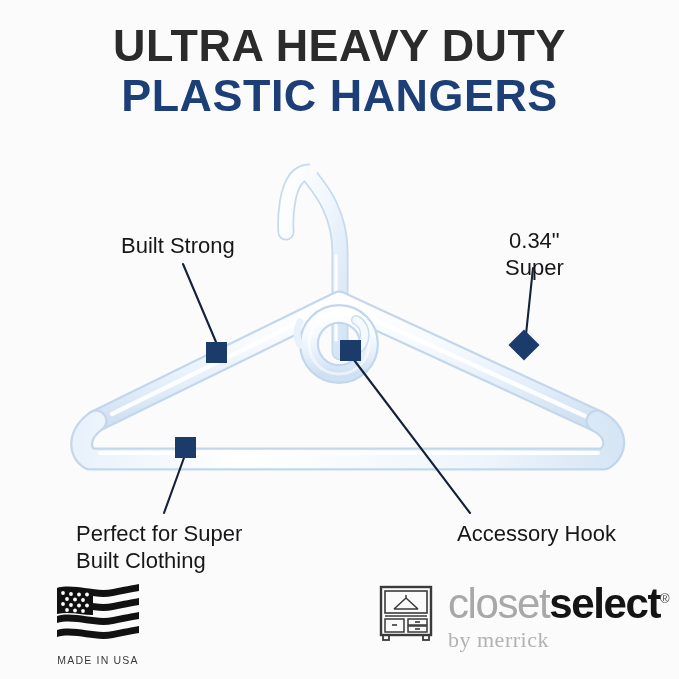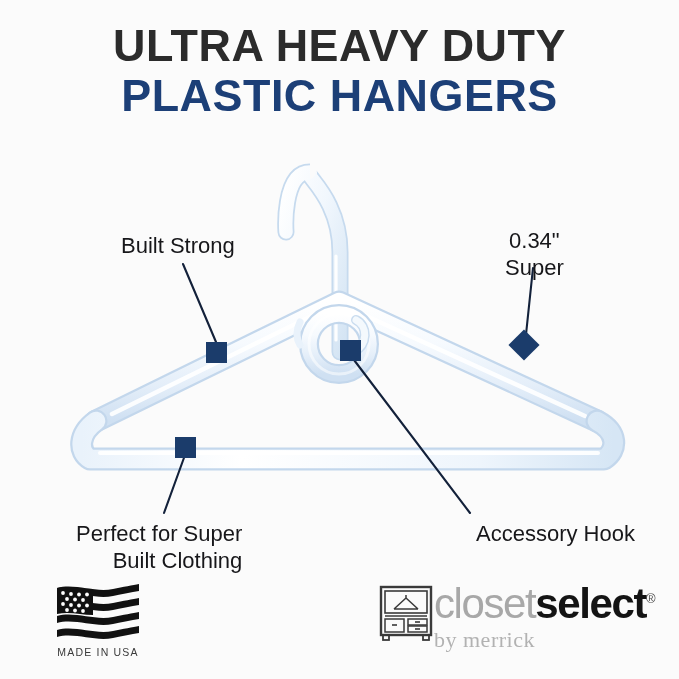--- a/index.html
+++ b/index.html
@@ -72,26 +72,25 @@
     top: 233px;
   }
   #callout-thick {
     left: 505px;
     top: 228px;
     text-align: center;
   }
   #callout-heavy-clothing {
     left: 76px;
     top: 521px;
-    text-align: right;
+    text-align: left;
   }
   #callout-accessory-hook {
     left: 457px;
     top: 521px;
-    margin-left: 19px;
   }
 
   
   .footer {
     position: absolute;
     left: 0;
     top: 575px;
     width: 679px;
     height: 104px;
   }
@@ -102,41 +101,42 @@
     top: 9px;
     width: 124px;
     text-align: center;
   }
   .usa-badge .flag-wrap {
     width: 86px;
     height: 60px;
     margin: 0 auto;
   }
   .usa-badge .made-text {
-    margin-top: 2px;
+    margin-top: 10px;
     font-size: 10.5px;
     letter-spacing: 1.2px;
     color: #3a3a3a;
     white-space: nowrap;
   }
 
   .brand {
     position: absolute;
     left: 378px;
     top: 8px;
     display: flex;
     align-items: flex-start;
   }
   .brand-icon {
     width: 56px;
     height: 58px;
     flex: 0 0 auto;
     margin-top: 2px;
   }
   .brand-text {
+    margin-left: 14px;
     position: relative;
   }
   .wordmark {
     font-size: 42px;
     line-height: 1;
     letter-spacing: -1.4px;
     white-space: nowrap;
   }
   .wordmark .w-closet {
     color: #a8a8a8;

